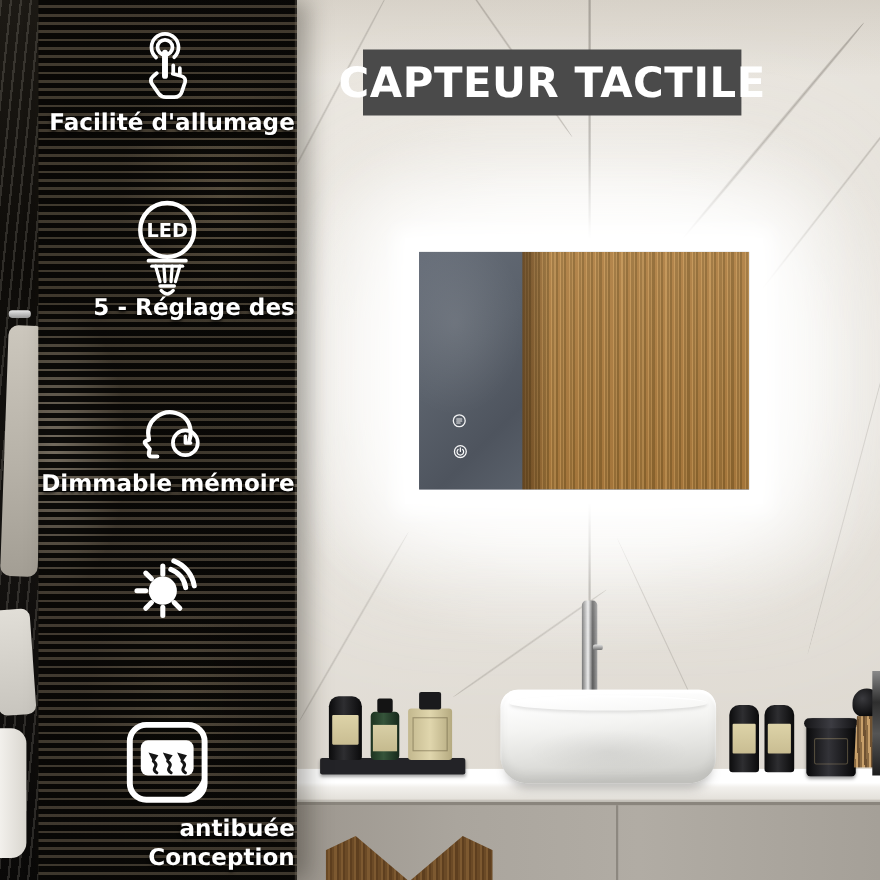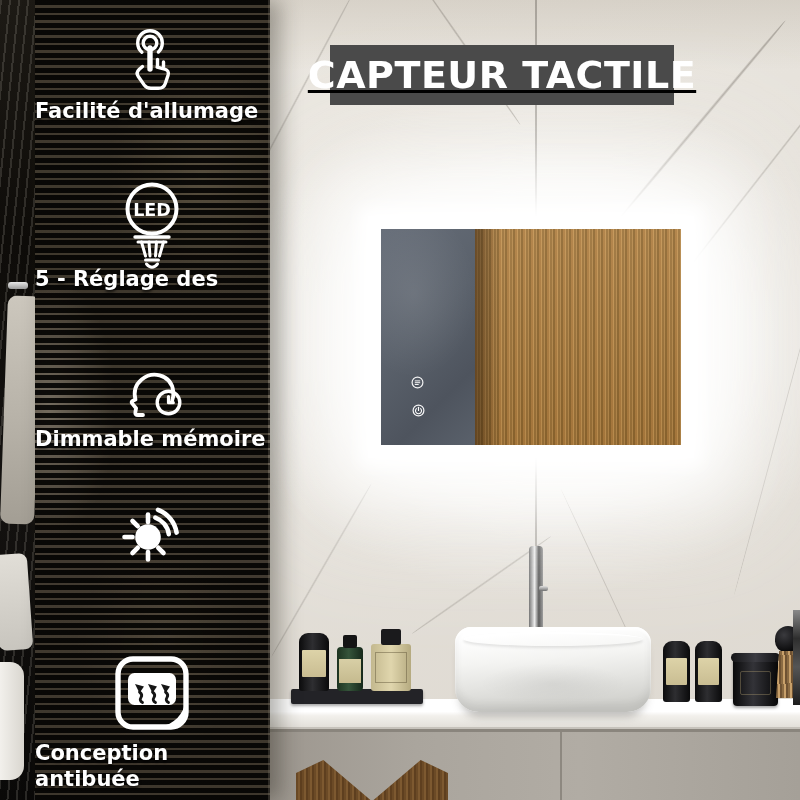--- a/index.html
+++ b/index.html
@@ -6,21 +6,21 @@
   .stage{position:relative;width:800px;height:800px;overflow:hidden;
          font-family:"DejaVu Sans","Liberation Sans",sans-serif;
          background:
            linear-gradient(180deg, rgba(168,158,142,.28), rgba(168,158,142,0) 70px),
            linear-gradient(90deg, rgba(120,110,98,.20), rgba(120,110,98,0) 14%),
            radial-gradient(420px 330px at 540px 340px, #ffffff 0%, rgba(255,255,255,.55) 45%, rgba(255,255,255,0) 78%),
            linear-gradient(160deg,#ece8e1 0%, #e6e2db 40%, #ddd8d0 100%);}
   .vein{position:absolute;border-radius:50%;}
   
   .banner{position:absolute;left:330px;top:45px;width:344px;height:60px;background:#4a4a4a;
-          display:flex;align-items:center;justify-content:center;z-index:8;text-decoration:underline;}
+          display:flex;align-items:center;justify-content:center;z-index:8;}
   .banner span{color:#fff;font-weight:bold;font-size:38px;letter-spacing:.5px;white-space:nowrap;}
   
   .wire{position:absolute;left:535px;top:0;width:2px;height:625px;z-index:1;
         background:linear-gradient(180deg, rgba(110,105,98,.45), rgba(110,105,98,.5) 85%, rgba(110,105,98,0));}
   
   .glow{position:absolute;left:300px;top:140px;width:480px;height:400px;z-index:1;
         background:radial-gradient(closest-side, rgba(255,255,255,.95), rgba(255,255,255,.5) 55%, rgba(255,255,255,0) 100%);}
   .mirror{position:absolute;left:368px;top:216px;width:326px;height:242px;background:#fff;z-index:3;
           box-shadow:0 0 16px 8px rgba(255,255,255,1),0 0 60px 34px rgba(255,255,255,.85),0 0 130px 75px rgba(253,253,250,.45);}
   .mirror-face{position:absolute;left:13px;top:13px;right:13px;bottom:13px;overflow:hidden;background:#5c6370;}
@@ -47,21 +47,21 @@
   .sidebar{position:absolute;left:35px;top:0;width:233px;height:800px;z-index:6;
       box-shadow:10px 0 20px rgba(30,25,18,.35);
       border-right:2px solid rgba(130,122,108,.30);
       background:
         repeating-linear-gradient(180deg, rgba(8,7,5,.95) 0px, rgba(8,7,5,.95) 5px, rgba(135,121,99,.38) 5px, rgba(135,121,99,.38) 7.5px),
         radial-gradient(95px 190px at 6% 51%, rgba(205,198,186,.45), rgba(205,198,186,0) 70%),
         radial-gradient(130px 170px at 72% 22%, rgba(96,85,64,.5), rgba(96,85,64,0) 72%),
         radial-gradient(120px 150px at 55% 80%, rgba(80,72,56,.4), rgba(80,72,56,0) 72%),
         linear-gradient(180deg,#17140f,#110f0b 40%,#171411 70%,#100e0b);}
   .feature-icon{position:absolute;left:50%;transform:translateX(-50%);}
-  .feature-label{position:absolute;left:0;width:100%;text-align:left;color:#fff;font-weight:bold;
+  .feature-label{position:absolute;left:0;width:100%;text-align:right;color:#fff;font-weight:bold;
       font-size:21px;line-height:26px;text-shadow:0 2px 3px rgba(0,0,0,.85);}
   .feature-label span{display:block;}
   
   .counter{position:absolute;left:250px;top:699px;width:550px;height:28px;z-index:2;
       background:linear-gradient(180deg,#ffffff 0 45%,#f2f0ec 60%,#e3e0da 100%);
       border-bottom:2px solid #c6c2bb;}
   .cabinet{position:absolute;left:250px;top:729px;width:550px;height:71px;z-index:2;
       border-top:3px solid #8a857d;
       background:linear-gradient(90deg,#9b958d, #aaa59d 30%, #b1aca4 60%, #a5a098),
                  linear-gradient(180deg,#b3aea6,#99948c);}
@@ -269,18 +269,18 @@
           <path d="M24 32 l9 2.5 -4.5 6.5 z" fill="#151515"></path>
           <path d="M28.5 40 q3.5 2.5 1.5 5.5 q-2 3 1.5 5" fill="none" stroke="#151515" stroke-width="2.8" stroke-linecap="round"></path>
           <path d="M37 32 l9 2.5 -4.5 6.5 z" fill="#151515"></path>
           <path d="M41.5 40 q3.5 2.5 1.5 5.5 q-2 3 1.5 5" fill="none" stroke="#151515" stroke-width="2.8" stroke-linecap="round"></path>
           <path d="M50 32 l9 2.5 -4.5 6.5 z" fill="#151515"></path>
           <path d="M54.5 40 q3.5 2.5 1.5 5.5 q-2 3 1.5 5" fill="none" stroke="#151515" stroke-width="2.8" stroke-linecap="round"></path>
         </g>
       </svg>
     </div>
     <div class="feature-label" style="top:740px;">
+      <span>antibuée</span>
       <span>Conception</span>
-      <span>antibuée</span>
     </div>
 
   </div>
 </div>
 
 </body></html>

